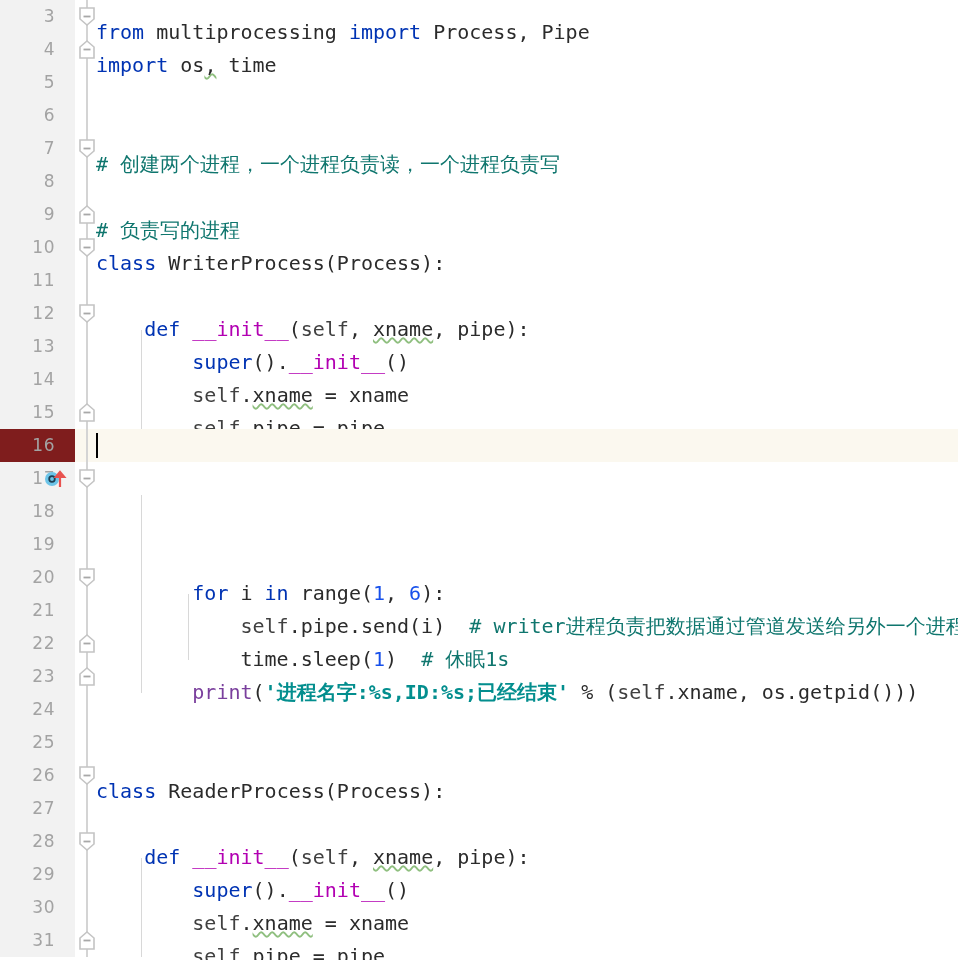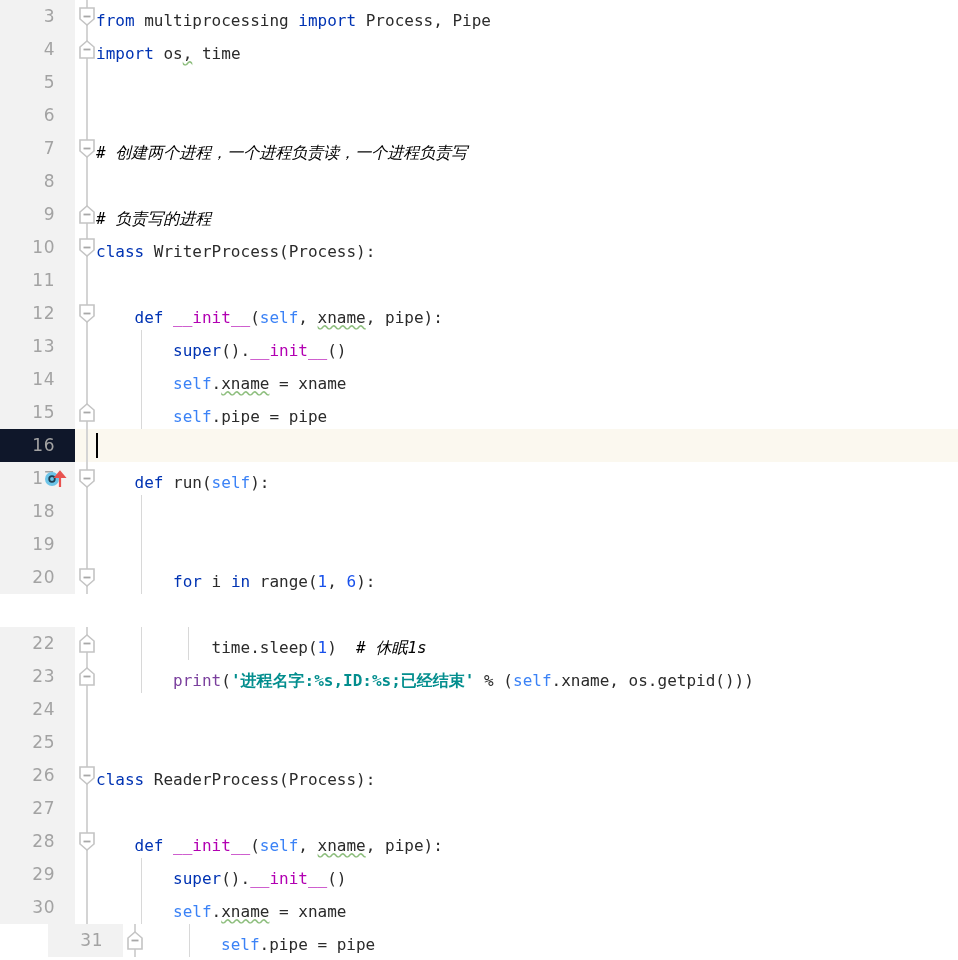--- a/index.html
+++ b/index.html
@@ -8,52 +8,52 @@
     font-family:"DejaVu Sans Mono","Liberation Mono",monospace;
   }
   #editor{position:relative;width:958px;height:960px;background:#ffffff;}
 
   
   .row{position:absolute;left:0;right:0;height:33px;}
   .row.current{background:#fbf8ef;}
 
   
   .gutter{position:absolute;left:0;top:0;width:75px;height:33px;background:#f2f2f2;}
-  .row.current .gutter{background:#0f172a;}
+  .row.current .gutter{background:#7f1d1d;}
   .lineno{
     position:absolute;left:0;top:0;width:55px;height:33px;
     line-height:33px;text-align:right;
     font-family:"DejaVu Sans","Liberation Sans",sans-serif;
     font-size:17px;color:#a3a3a3;letter-spacing:0.5px;
   }
   .gutter-icons{position:absolute;left:40px;top:0;width:35px;height:33px;}
 
   
   .run-icon{position:absolute;left:4px;top:5px;width:24px;height:24px;}
 
   
   .foldcol{position:absolute;left:75px;top:0;width:21px;height:33px;}
   .foldline{position:absolute;left:11px;top:0;width:2px;height:33px;background:#d4d4d4;}
   .foldmark{position:absolute;left:3px;top:6px;width:18px;height:21px;}
 
   
   .code{
-    position:absolute;left:96px;top:4px;height:33px;line-height:33px;
-    white-space:pre;font-size:16px;color:#2b2b2b;letter-spacing:0px;
+    position:absolute;left:96px;top:16px;height:33px;line-height:33px;
+    white-space:pre;font-size:20px;color:#2b2b2b;letter-spacing:0px;
   }
   .indent{position:absolute;top:0;width:1px;height:33px;background:#d8d8d8;}
 
   
   .caret{position:absolute;left:96px;top:4px;width:2px;height:25px;background:#000;}
 
   
   .kw   {color:#0033b3;}
   .str  {color:#038e8e;font-weight:bold;}
-  .com  {color:#000000;font-style:italic;}
-  .self {color:#3b82f6;}
+  .com  {color:#0f766e;}
+  .self {color:#404040;}
   .dunder{color:#b200b2;}
   .num  {color:#1750eb;}
   .fn   {color:#7a3f9d;}
   .plain{color:#2b2b2b;}
   .typo {
     text-decoration: underline wavy #8fbf7f;
     text-decoration-skip-ink:none;
   }
 </style>
 </head>
@@ -243,21 +243,20 @@
             </svg></div>
         </div>
       </div>
       <div class="foldcol">
         <div class="foldline"></div>
         <div class="foldmark"><svg width="18" height="21" viewBox="0 0 18 21">
             <path d="M2 2 H16 V13 L9 19 L2 13 Z" fill="#ffffff" stroke="#c4c4c4" stroke-width="1.6"></path>
             <rect x="5.5" y="9.6" width="7" height="1.8" fill="#a8a8a8"></rect>
           </svg></div>
       </div>
-      <div class="code"><span class="plain">    </span><span class="kw">def</span><span class="plain"> run(</span><span class="self">self</span><span class="plain">):</span></div>
     </div>
     <div class="row" style="top: 495px;">
       <div class="gutter">
         <div class="lineno">18</div>
         <div class="gutter-icons"></div>
       </div>
       <div class="foldcol">
         <div class="foldline"></div>
       </div>
       <div class="indent" style="left: 140.88px;"></div>
@@ -279,20 +278,32 @@
       </div>
       <div class="foldcol">
         <div class="foldline"></div>
         <div class="foldmark"><svg width="18" height="21" viewBox="0 0 18 21">
             <path d="M2 2 H16 V13 L9 19 L2 13 Z" fill="#ffffff" stroke="#c4c4c4" stroke-width="1.6"></path>
             <rect x="5.5" y="9.6" width="7" height="1.8" fill="#a8a8a8"></rect>
           </svg></div>
       </div>
       <div class="indent" style="left: 140.88px;"></div>
       <div class="code"><span class="plain">        </span><span class="kw">for</span><span class="plain"> i </span><span class="kw">in</span><span class="plain"> range(</span><span class="num">1</span><span class="plain">, </span><span class="num">6</span><span class="plain">):</span></div>
+    </div>
+    <div class="row" style="top: 594px;">
+      <div class="gutter">
+        <div class="lineno">21</div>
+        <div class="gutter-icons"></div>
+      </div>
+      <div class="foldcol">
+        <div class="foldline"></div>
+      </div>
+      <div class="indent" style="left: 140.88px;"></div>
+      <div class="indent" style="left: 187.76px;"></div>
+      <div class="code"><span class="plain">            </span><span class="self">self</span><span class="plain">.pipe.send(i)</span><span class="com">  # writer进程负责把数据通过管道发送给另外一个进程</span></div>
     </div>
     <div class="row" style="top: 627px;">
       <div class="gutter">
         <div class="lineno">22</div>
         <div class="gutter-icons"></div>
       </div>
       <div class="foldcol">
         <div class="foldline"></div>
         <div class="foldmark"><svg width="18" height="21" viewBox="0 0 18 21">
             <path d="M9 2 L16 8 V19 H2 V8 Z" fill="#ffffff" stroke="#c4c4c4" stroke-width="1.6"></path>
@@ -391,21 +402,21 @@
       <div class="gutter">
         <div class="lineno">30</div>
         <div class="gutter-icons"></div>
       </div>
       <div class="foldcol">
         <div class="foldline"></div>
       </div>
       <div class="indent" style="left: 140.88px;"></div>
       <div class="code"><span class="plain">        </span><span class="self">self</span><span class="plain">.</span><span class="typo">xname</span><span class="plain"> = xname</span></div>
     </div>
-    <div class="row" style="top: 924px; margin-left: 48px;">
+    <div class="row" style="top: 924px;">
       <div class="gutter">
         <div class="lineno">31</div>
         <div class="gutter-icons"></div>
       </div>
       <div class="foldcol">
         <div class="foldline"></div>
         <div class="foldmark"><svg width="18" height="21" viewBox="0 0 18 21">
             <path d="M9 2 L16 8 V19 H2 V8 Z" fill="#ffffff" stroke="#c4c4c4" stroke-width="1.6"></path>
             <rect x="5.5" y="9.6" width="7" height="1.8" fill="#a8a8a8"></rect>
           </svg></div>

